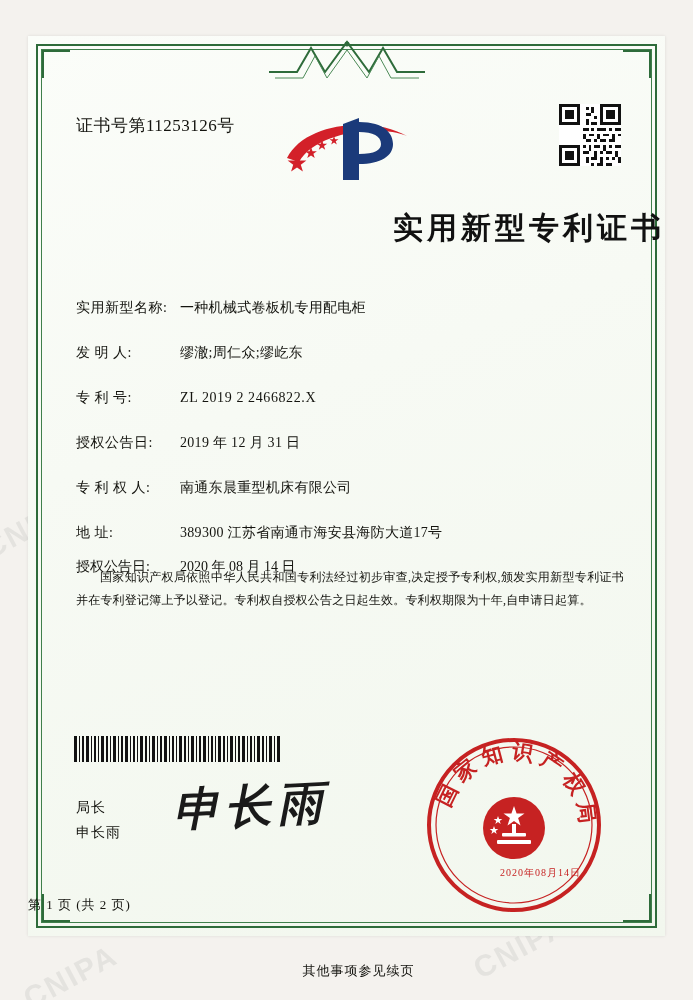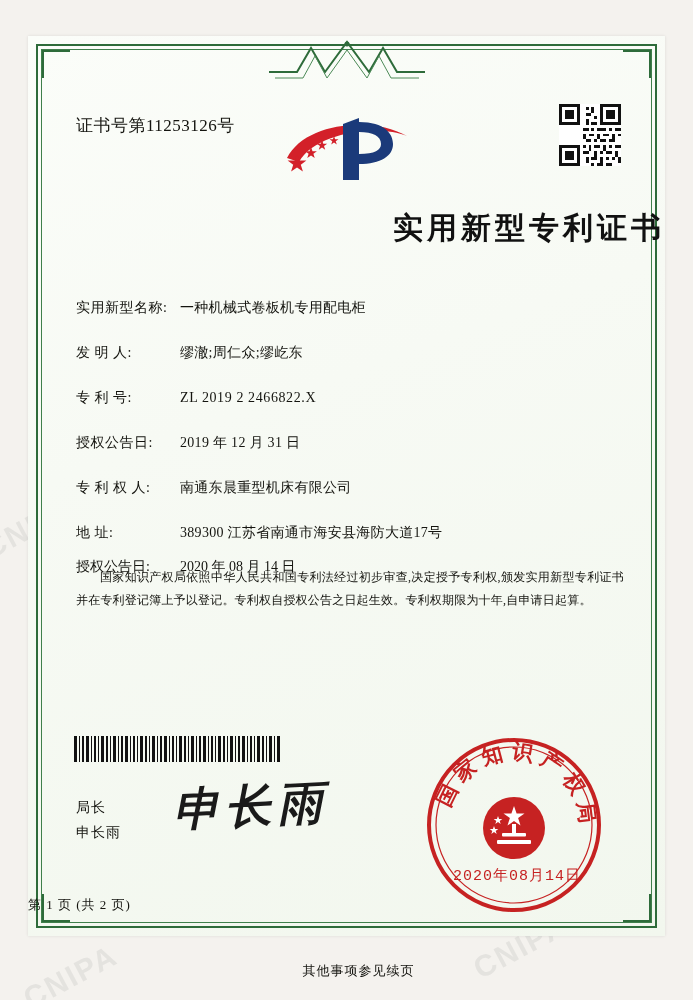--- a/index.html
+++ b/index.html
@@ -229,24 +229,24 @@
     position: absolute;
     right: 62px;
     top: 700px;
     width: 178px;
     height: 178px;
   }
   .seal-date {
     position: absolute;
     right: 84px;
     top: 830px;
-    font-size: 15px;
+    font-size: 10px;
     color: #c62222;
     letter-spacing: 1px;
-    font-family: Liberation Mono, monospace;
+    font-family: Liberation Serif, serif;
   }
 
   
   .page-num {
     position: absolute;
     left: 0;
     right: 0;
     top: 860px;
     text-align: left;
     font-size: 13px;

